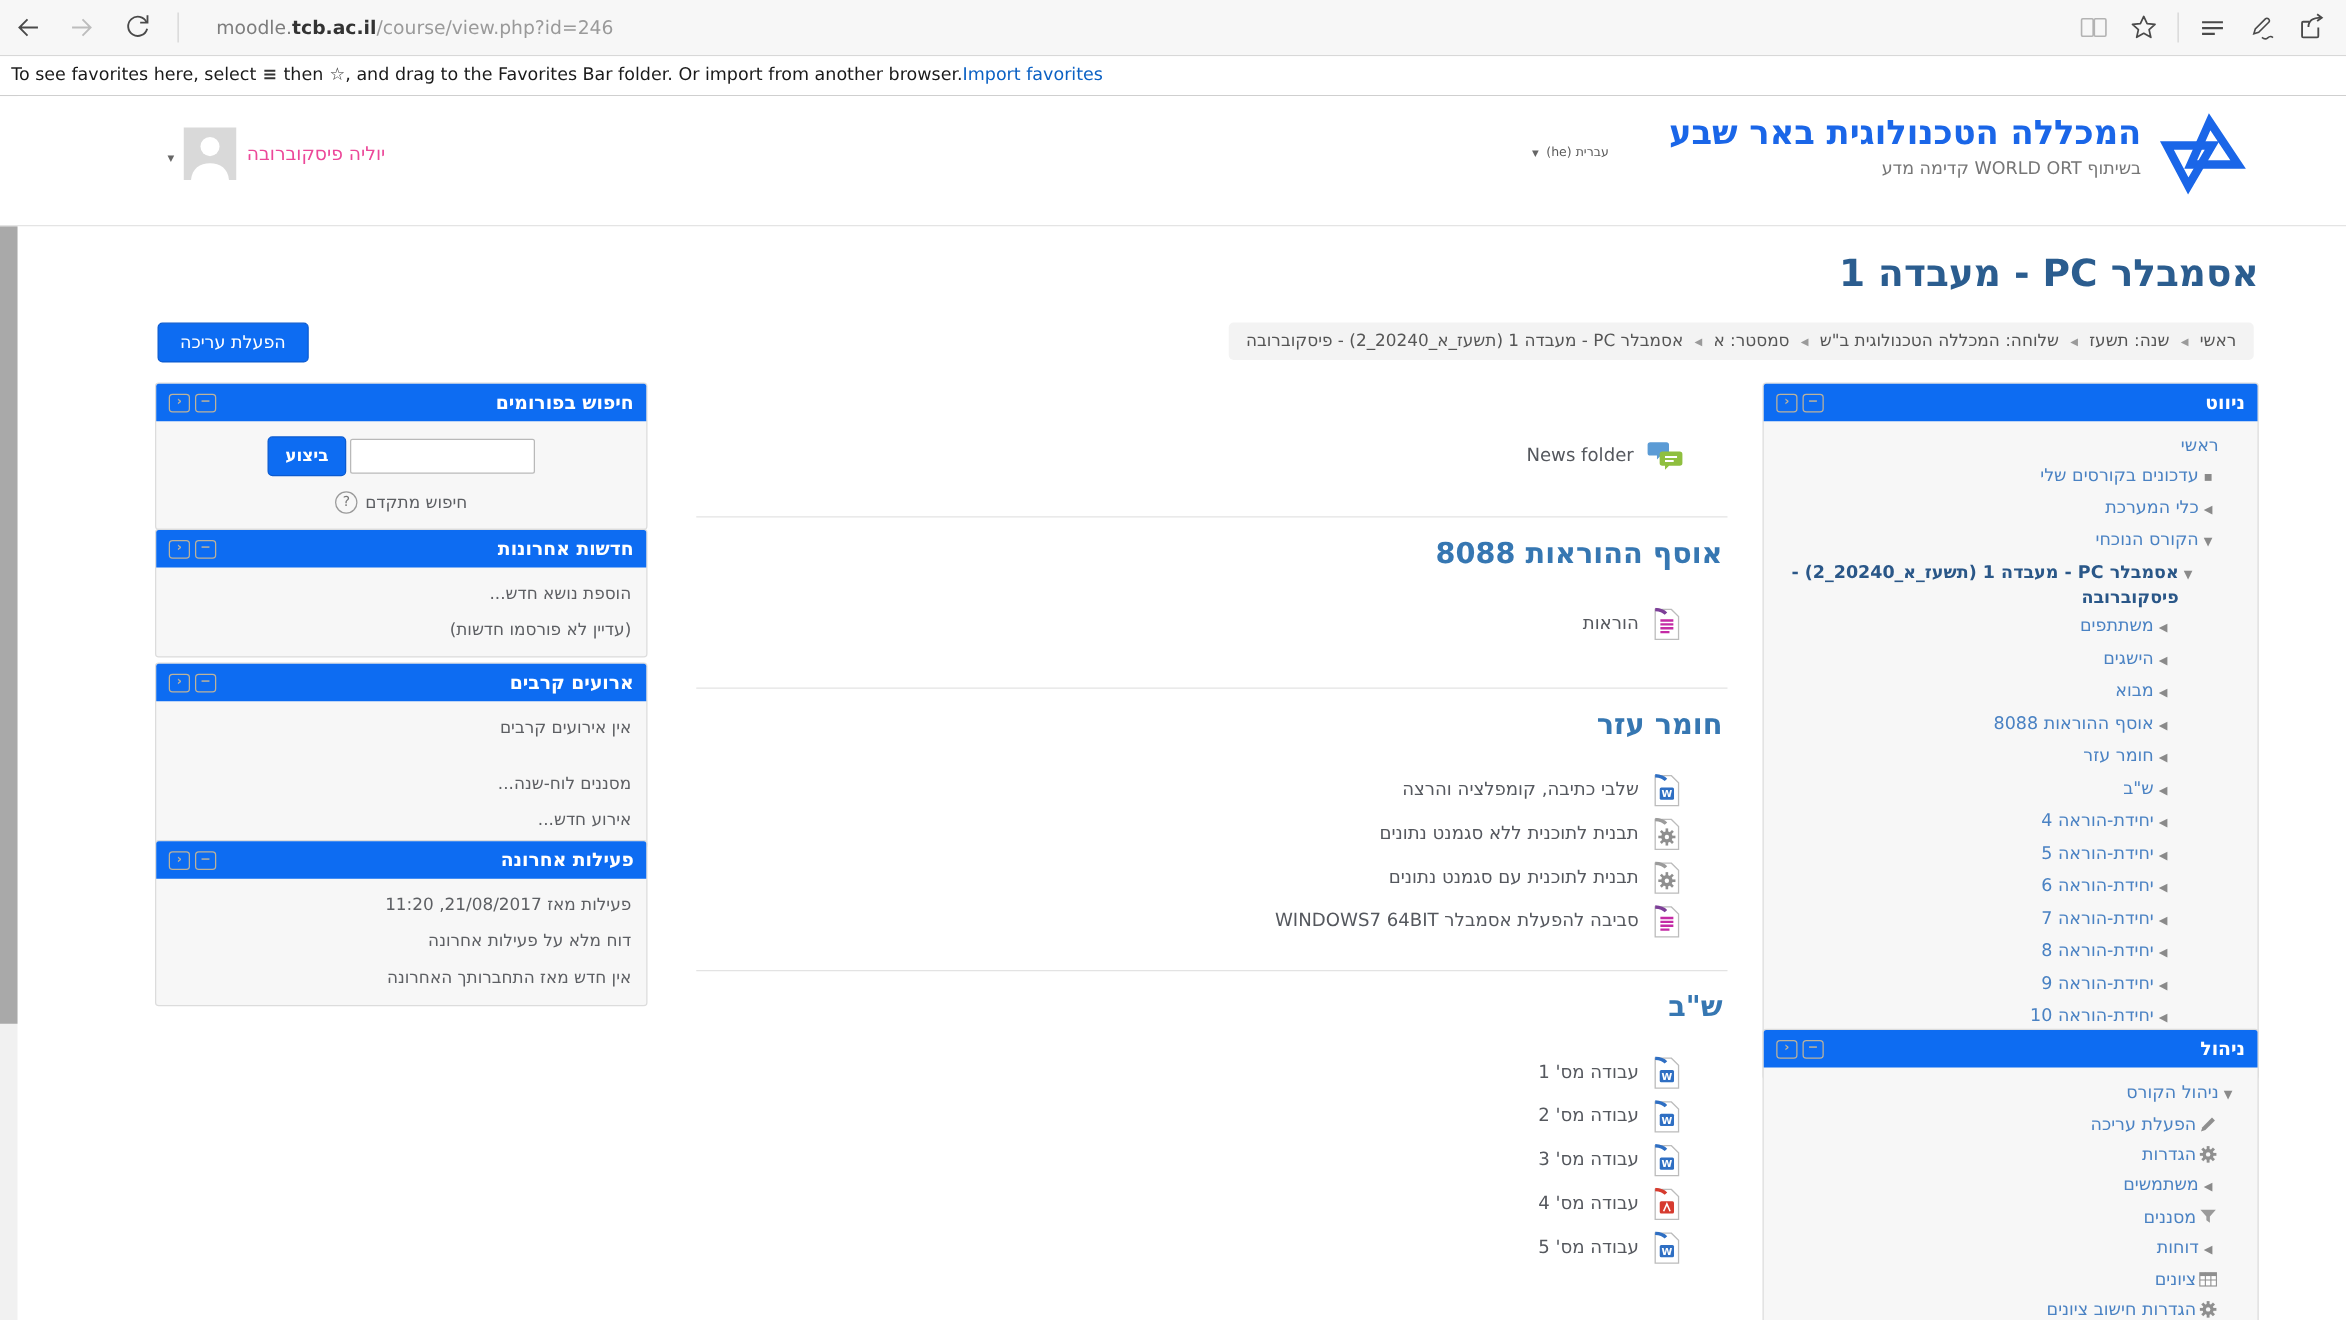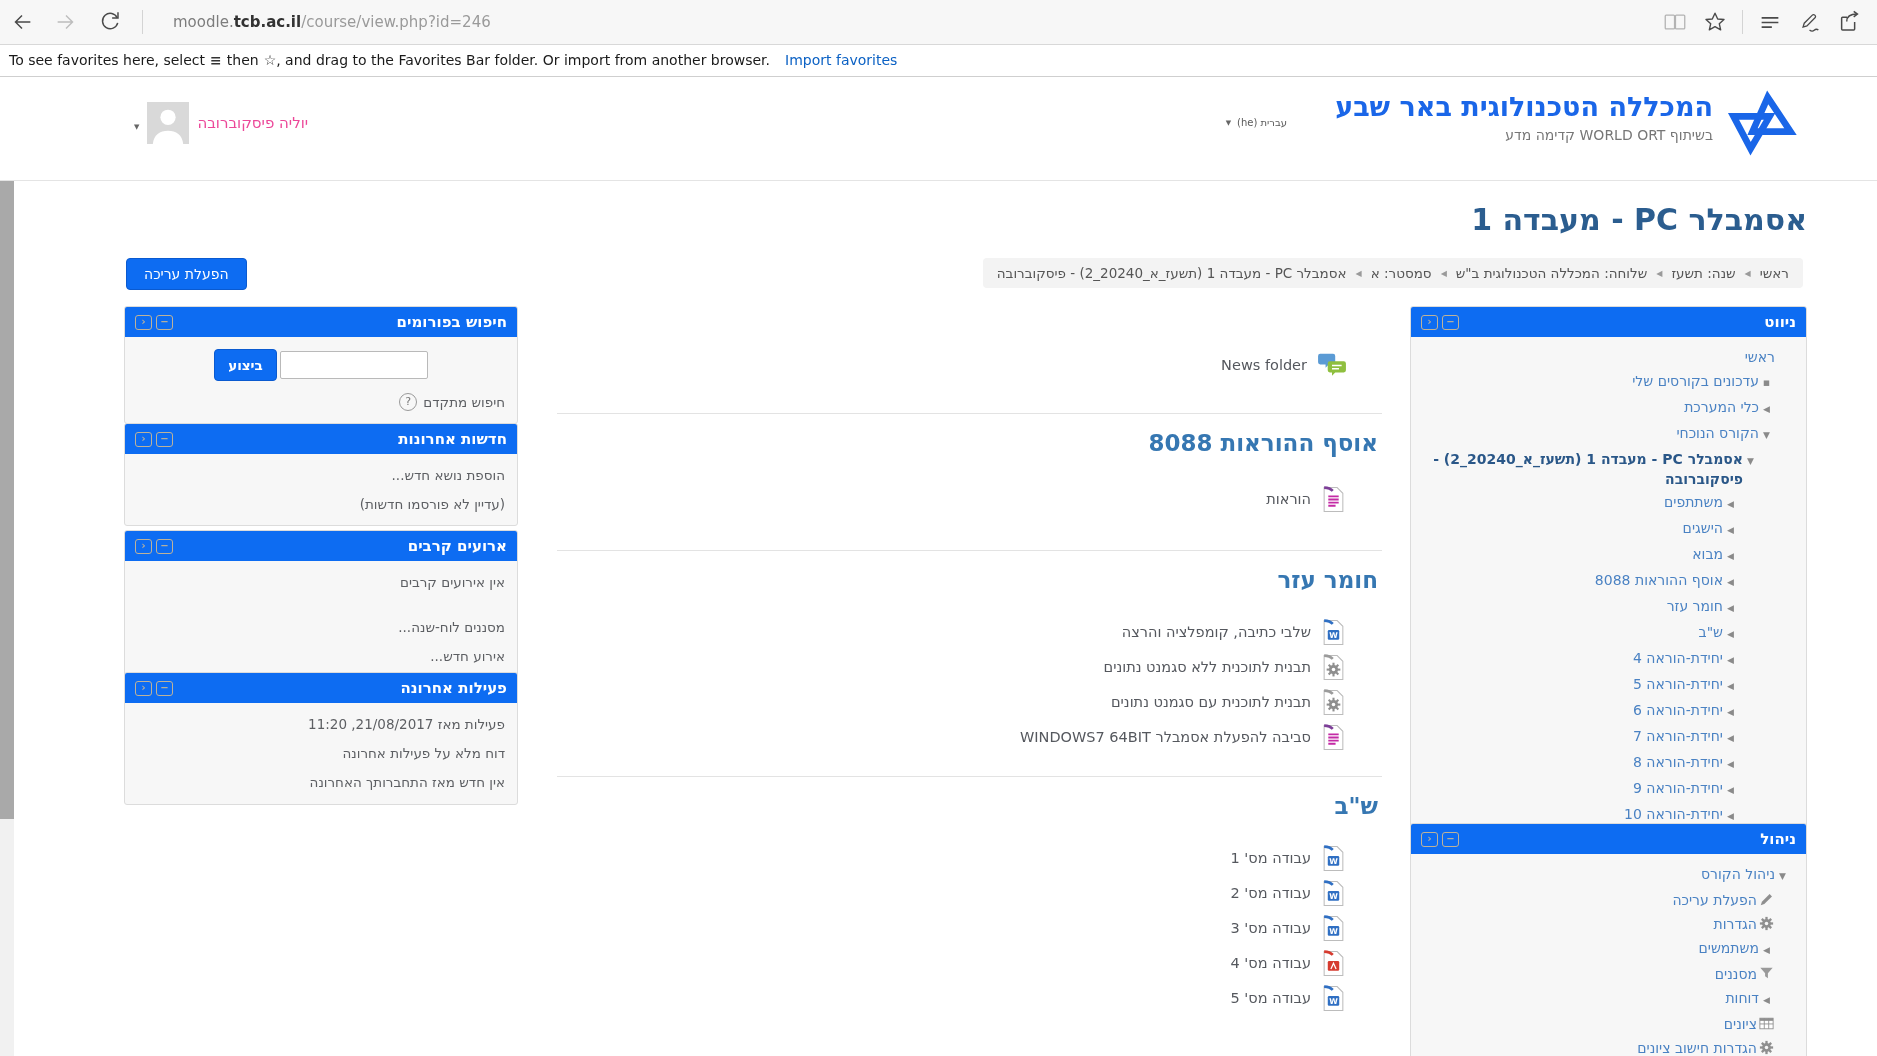--- a/index.html
+++ b/index.html
@@ -16,21 +16,21 @@
   .cic{width:26px;height:26px;margin:0 9px;color:#4a4a4a;cursor:pointer;}
   .c-dis{color:#bdbdbd}.c-grey{color:#b3b3b3}
   .vdiv{width:1px;height:24px;background:#d4d4d4;margin:0 10px;}
   .url{font-size:15px;margin-left:20px;white-space:nowrap;cursor:text;}
   .u1{color:#7d7d7d}.u2{color:#333;font-weight:600}.u3{color:#9a9a9a}
 
   .favbar{position:absolute;left:0;top:45px;width:1877px;height:31px;background:#fff;
           border-bottom:1px solid #cfcfcf;font-size:14px;color:#1a1a1a;line-height:31px;padding-left:9px;}
   .fglyph{color:#333;font-weight:bold;margin:0 5px;}
   .fglyph-star{margin-right:0;}
-  .favlink{color:#0b61c4;margin-left:15px;}
+  .favlink{color:#0b61c4;margin-left:0;}
 
   
   .page{position:absolute;left:0;top:77px;width:1877px;height:979px;background:#fff;direction:rtl;}
 
   .lscroll{position:absolute;left:0;top:0;width:14px;height:979px;background:#f1f1f1;direction:ltr;}
   .lscroll .arr{height:16px;text-align:center;font-size:8px;color:#8a8a8a;line-height:16px;}
   .lscroll .thumb{position:absolute;left:0;top:17px;width:14px;height:725px;background:#a9a9a9;}
 
   .sitehead{position:absolute;right:0;top:0;width:1877px;height:103px;background:#fff;border-bottom:1px solid #e4e4e4;}
   .logo{position:absolute;right:77px;top:12px;}
@@ -62,21 +62,21 @@
   .dock-move::before{content:"›"}
   .dock-min::before{content:"−"}
   .bbody{padding:12px 12px;font-size:13.5px;color:#5d5f63;}
   .bbody a{color:#5d5f63;}
 
   .srow{display:flex;justify-content:center;align-items:center;gap:3px;}
   .sinput{width:148px;height:28px;border:1px solid #b9b9b9;border-radius:2px;background:#fff;direction:rtl;
           font-size:13px;padding:0 6px;box-sizing:border-box;}
   .gobtn{height:30px;padding:0 13px;background:#0d6cf2;border:1px solid #0a5ad0;border-radius:4px;color:#fff;
          font-size:13.5px;font-weight:bold;display:flex;align-items:center;cursor:pointer;}
-  .advrow{display:flex;align-items:center;gap:6px;margin-top:12px;}
+  .advrow{display:flex;justify-content:center;align-items:center;gap:6px;margin-top:12px;}
   .qmark{width:16px;height:16px;border:1px solid #9a9a9a;border-radius:50%;color:#777;font-size:11px;
          line-height:15px;text-align:center;flex:none;}
   .qmark::before{content:"?"}
 
   .bline{margin-bottom:11px;line-height:1.35;}
   .bline:last-child{margin-bottom:0;}
   .gap{height:16px;}
 
   
   .rblock{position:absolute;width:395px;border:1px solid #dcdcdc;border-radius:3px;background:#f7f7f7;right:70px;}

